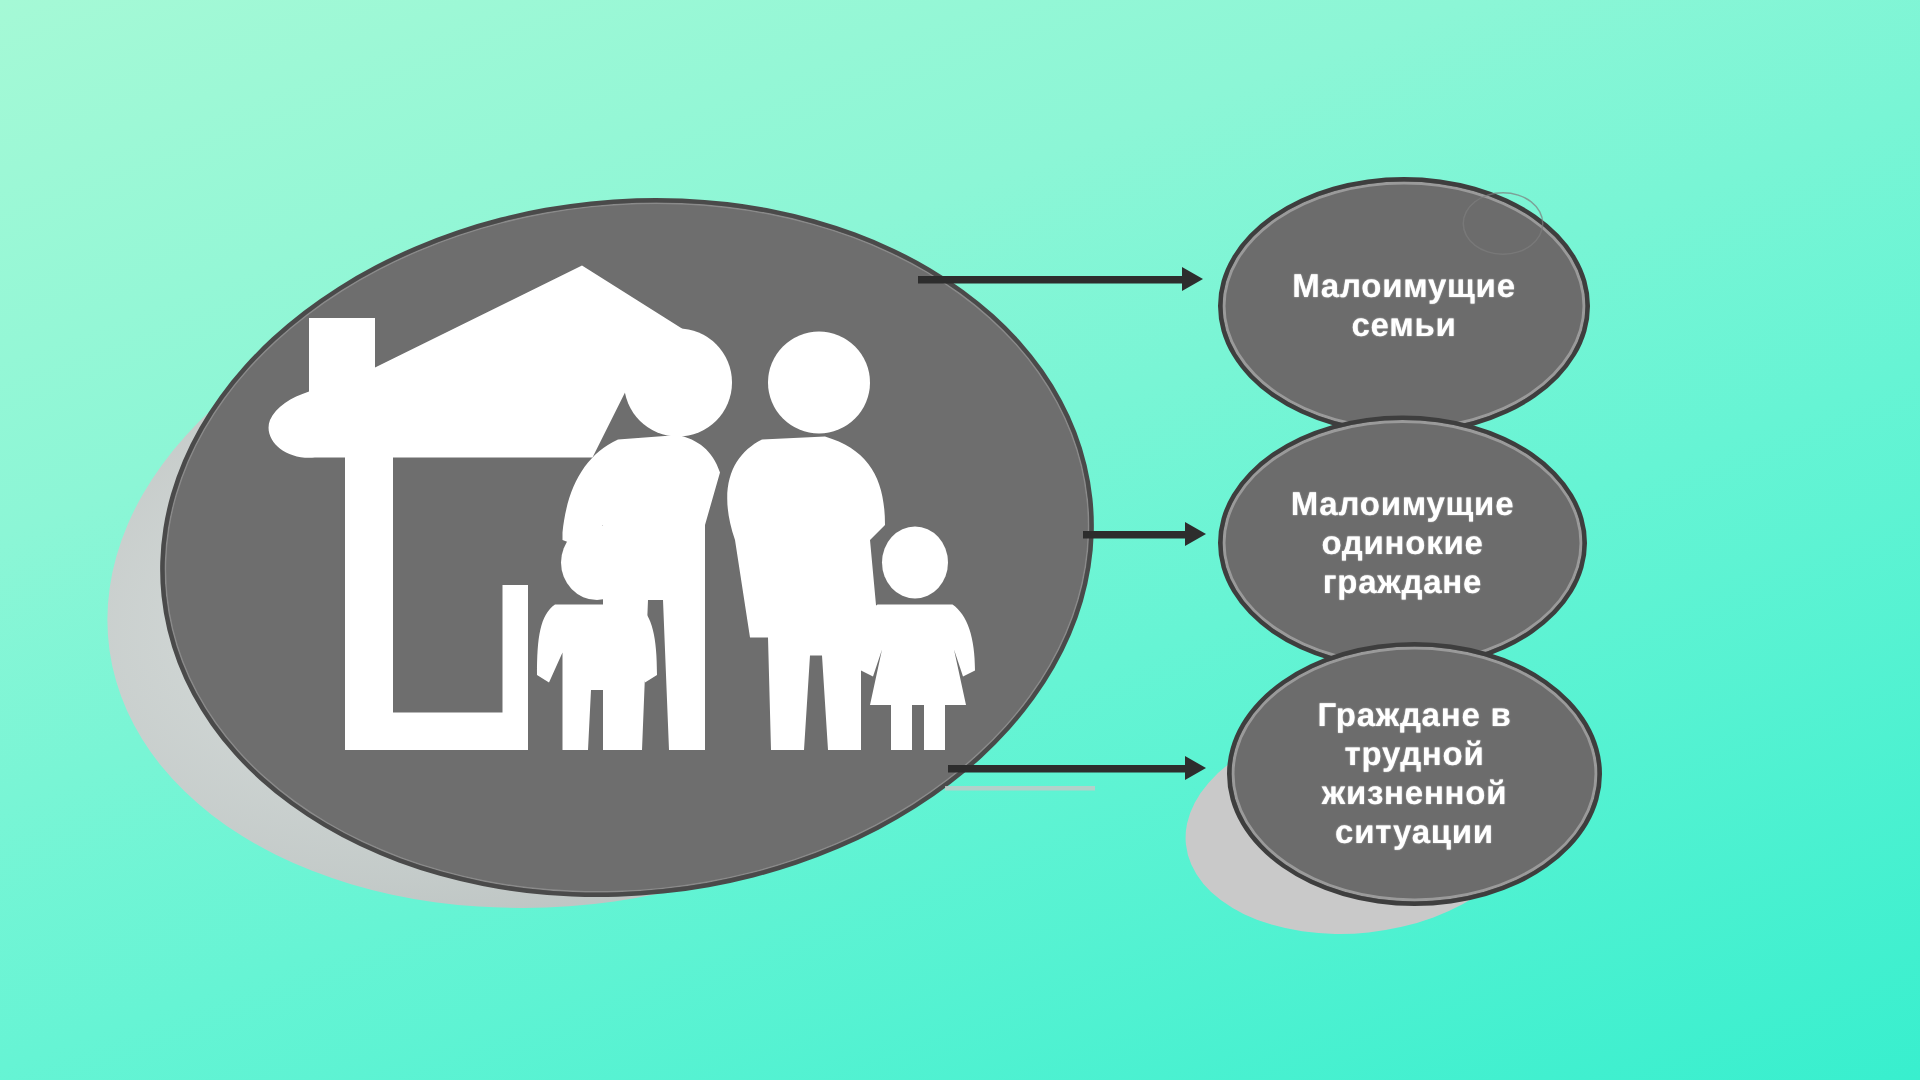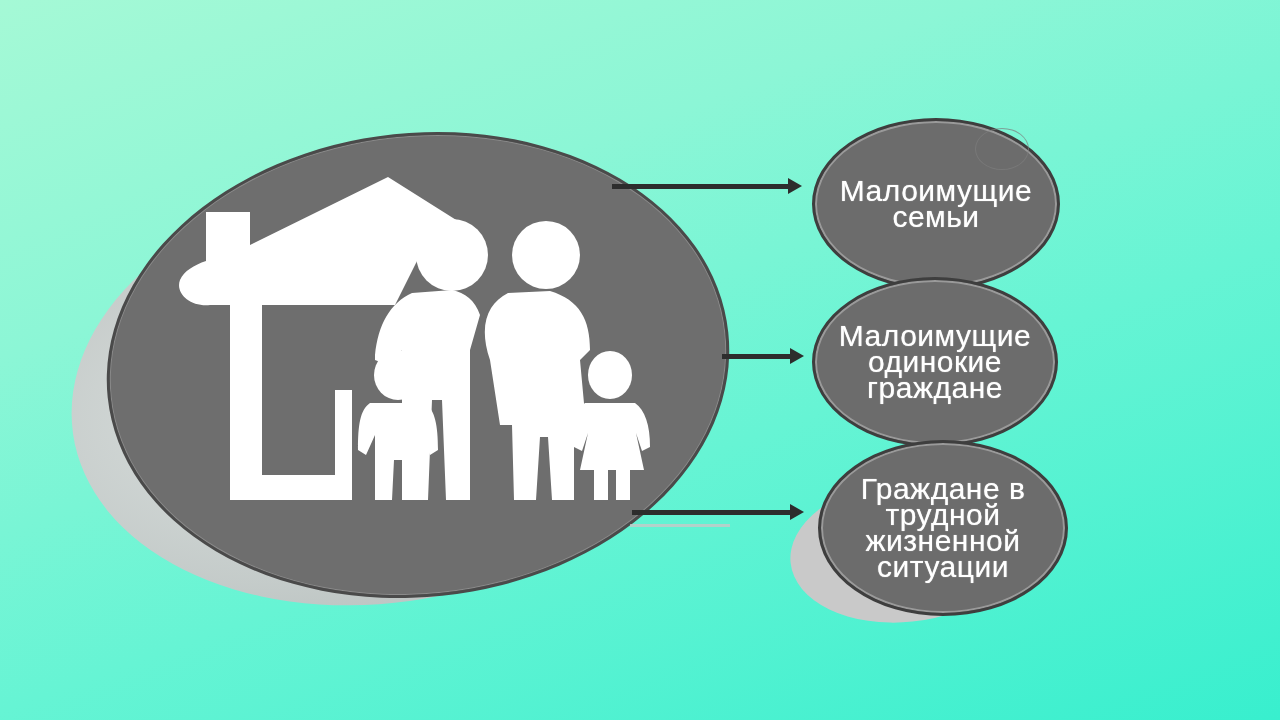--- a/index.html
+++ b/index.html
@@ -77,30 +77,30 @@
       background: #6c6c6c;
       border: 3px solid #3e3e3e;
       box-shadow: inset 0 0 0 2px #9a9a9a;
       display: flex;
       align-items: center;
       justify-content: center;
       text-align: center;
     }
     .oval-text {
       color: #ffffff;
-      font-weight: normal;
-      font-size: 30px;
+      font-weight: bold;
+      font-size: 22px;
       line-height: 26px;
       letter-spacing: 0.5px;
       white-space: pre-line;
       text-shadow: 0 0 1px #dddddd;
     }
     .oval-1 { left: 812px; top: 118px; width: 242px; height: 166px; }
     .oval-2 { left: 812px; top: 277px; width: 240px; height: 164px; }
-    .oval-3 { left: 818px; top: 440px; width: 244px; height: 170px; }
+    .oval-3 { left: 818px; top: 428px; width: 244px; height: 170px; }
     .oval-3-shadow { left: 790px; top: 480px; width: 230px; height: 142px; transform: rotate(-6deg); }
     .oval-gloss {
       position: absolute;
       left: 975px; top: 128px;
       width: 52px; height: 40px;
       border-radius: 50%;
       border: 1px solid #7d7d7d;
       opacity: 0.7;
     }
   </style>

